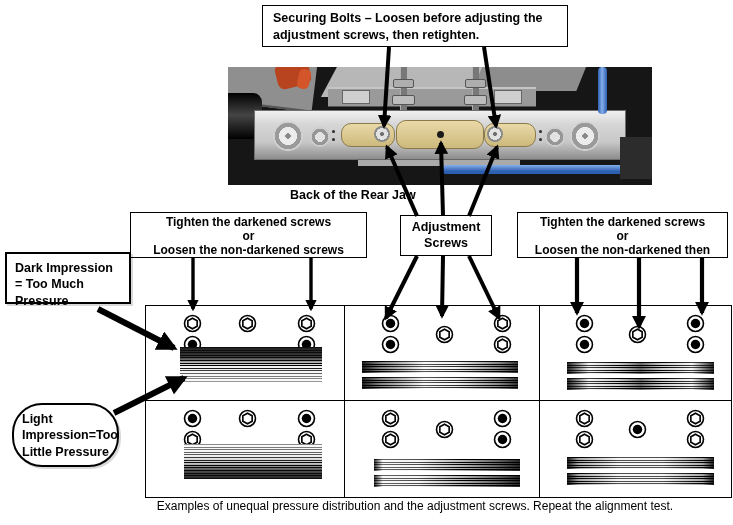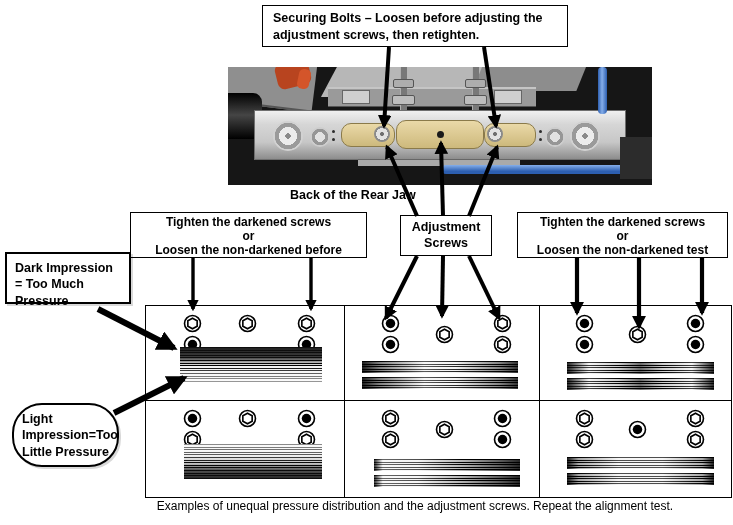--- a/index.html
+++ b/index.html
@@ -160,31 +160,31 @@
 
   <div class="box" id="box-securing">
     <span>Securing Bolts – Loosen before adjusting the adjustment screws, then retighten.</span>
   </div>
 
   <div id="photo-caption">Back of the Rear Jaw</div>
 
   <div class="box" id="box-tighten-left">
     <div>Tighten the darkened screws</div>
     <div>or</div>
-    <div>Loosen the non-darkened before</div>
+    <div>Loosen the non-darkened screws</div>
   </div>
 
   <div class="box" id="box-adjustment">
     <span>Adjustment Screws</span>
   </div>
 
   <div class="box" id="box-tighten-right">
     <div>Tighten the darkened screws</div>
     <div>or</div>
-    <div>Loosen the non-darkened test</div>
+    <div>Loosen the non-darkened then</div>
   </div>
 
   <div class="box" id="box-dark">
     <span>Dark Impression = Too Much Pressure</span>
   </div>
 
   <div class="box" id="box-light">
     <span>Light Impression=Too Little Pressure</span>
   </div>
 

